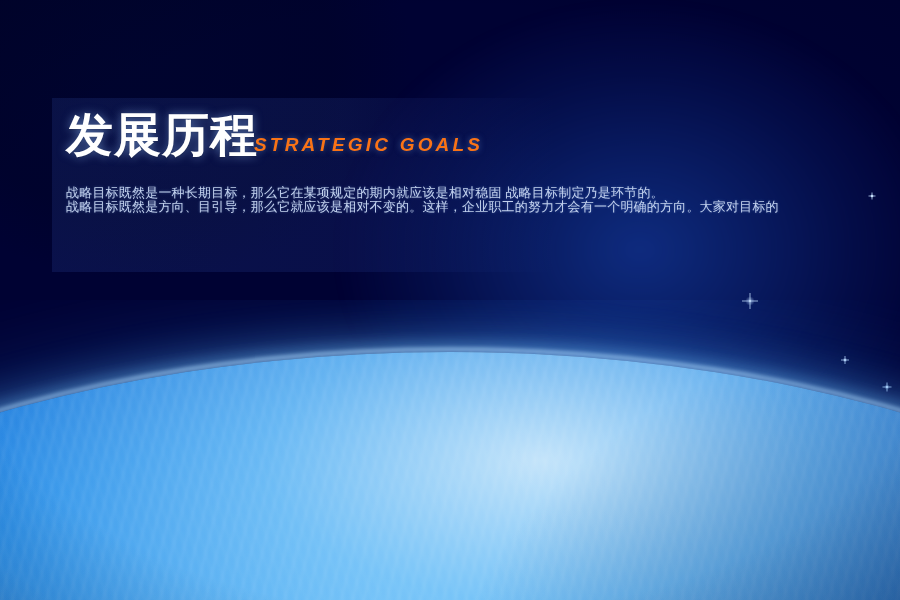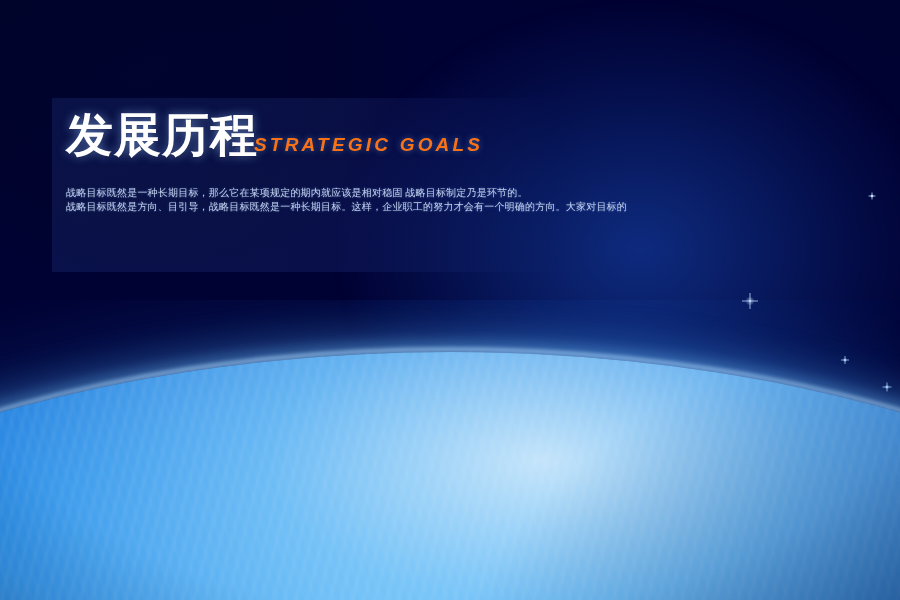--- a/index.html
+++ b/index.html
@@ -154,22 +154,22 @@
     color:#f97316;
     margin-left:-4px;
     padding-bottom:3px;
     text-shadow:0 0 6px rgba(120,165,235,0.5);
     white-space:nowrap;
     margin-top:17px;
   }
 
   .body-copy { position:absolute; left:66px; top:186px; width:470px; }
   .body-copy p {
-    font-family:Liberation Serif, serif;
-    font-size:10px;
+    font-family:Liberation Sans, sans-serif;
+    font-size:13px;
     line-height:13.6px;
     color:#c3d2ee;
     letter-spacing:0.2px;
     white-space:nowrap;
     text-shadow:0 0 3px rgba(120,160,230,0.45);
   }
 </style>
 </head>
 <body>
 
@@ -223,16 +223,16 @@
 
   <div class="headline">
     <div class="title-row">
       <span class="title-cn">发展历程</span>
       <span class="title-en">STRATEGIC GOALS</span>
     </div>
   </div>
 
   <div class="body-copy" id="body-copy">
     <p>战略目标既然是一种长期目标，那么它在某项规定的期内就应该是相对稳固 战略目标制定乃是环节的。</p>
-    <p>战略目标既然是方向、目引导，战略目标既然是一种长期目标。这样，企业职工的努力才会有一个明确的方向。大家对目标的</p>
+    <p>战略目标既然是方向、目引导，那么它就应该是相对不变的。这样，企业职工的努力才会有一个明确的方向。大家对目标的</p>
   </div>
 
 </div>
 
 </body></html>

